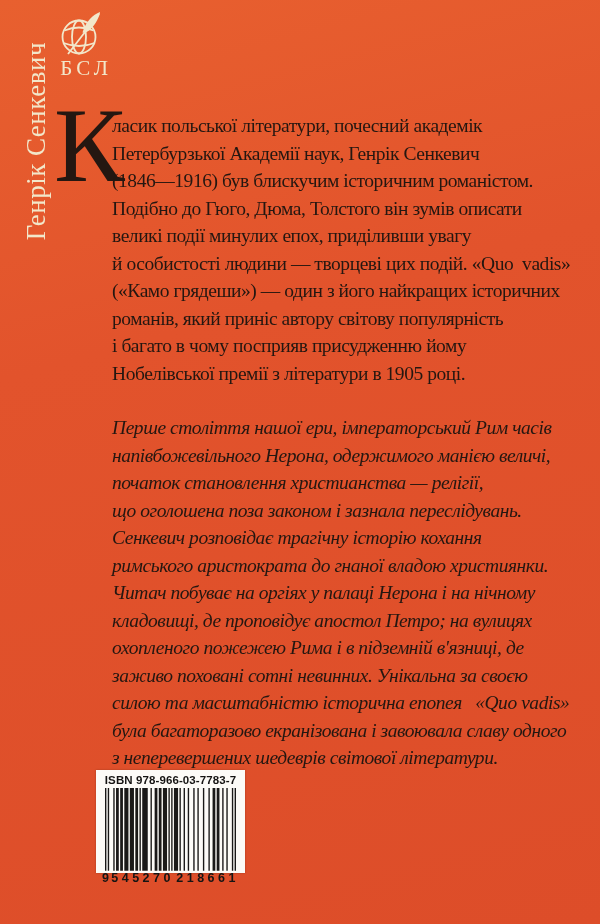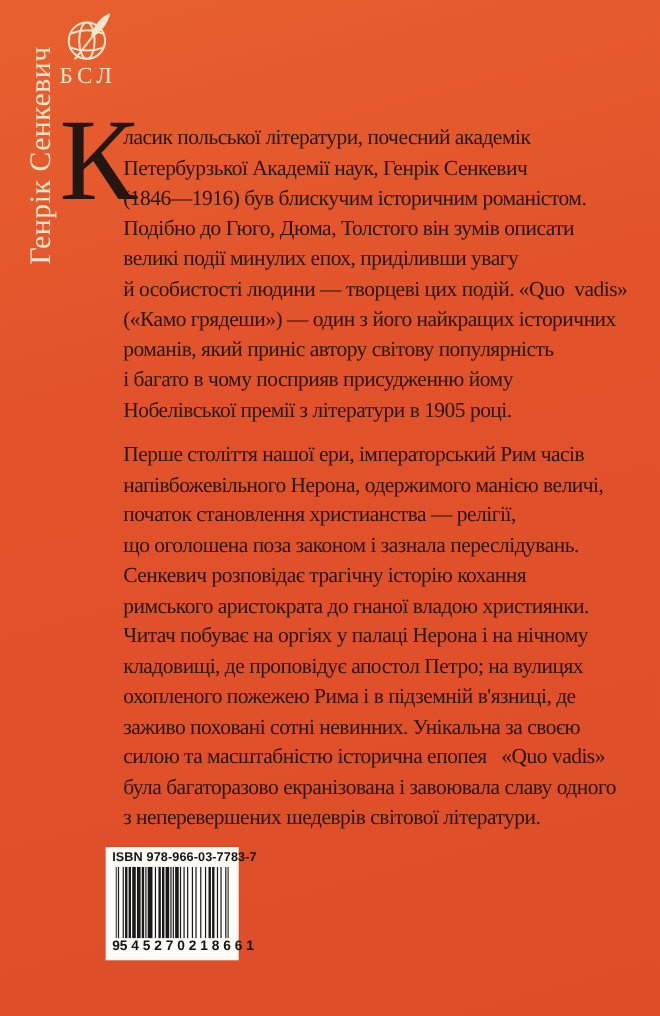--- a/index.html
+++ b/index.html
@@ -28,21 +28,21 @@
     left: 55px;
     top: 10px;
     width: 52px;
     height: 48px;
   }
   .publisher-abbr {
     position: absolute;
     left: 48px;
     top: 56px;
     width: 64px;
-    text-align: center;
+    text-align: right;
     font-size: 21px;
     letter-spacing: 4px;
     color: #f2e7ca;
   }
   
   .drop-cap {
     position: absolute;
     left: 54px;
     top: 104px;
     font-size: 106px;
@@ -55,27 +55,27 @@
     color: #241711;
     font-size: 19.5px;
     letter-spacing: -0.45px;
     white-space: pre;
   }
   .para .line {
     height: 27.5px;
     line-height: 27.5px;
   }
   #para1 { top: 112px; }
-  #para2 { top: 400px; }
+  #para2 { top: 414px; font-style: italic; }
   
   .barcode {
     position: absolute;
     left: 96px;
     top: 770px;
-    width: 121px;
+    width: 149px;
     height: 103px;
     background: #fcfbf7;
     box-sizing: border-box;
     padding: 4px 6px 16px;
     display: flex;
     flex-direction: column;
     box-shadow: 0 0 2px rgba(0,0,0,0.25);
   }
   .isbn-label {
     font-family: "Liberation Sans", sans-serif;

